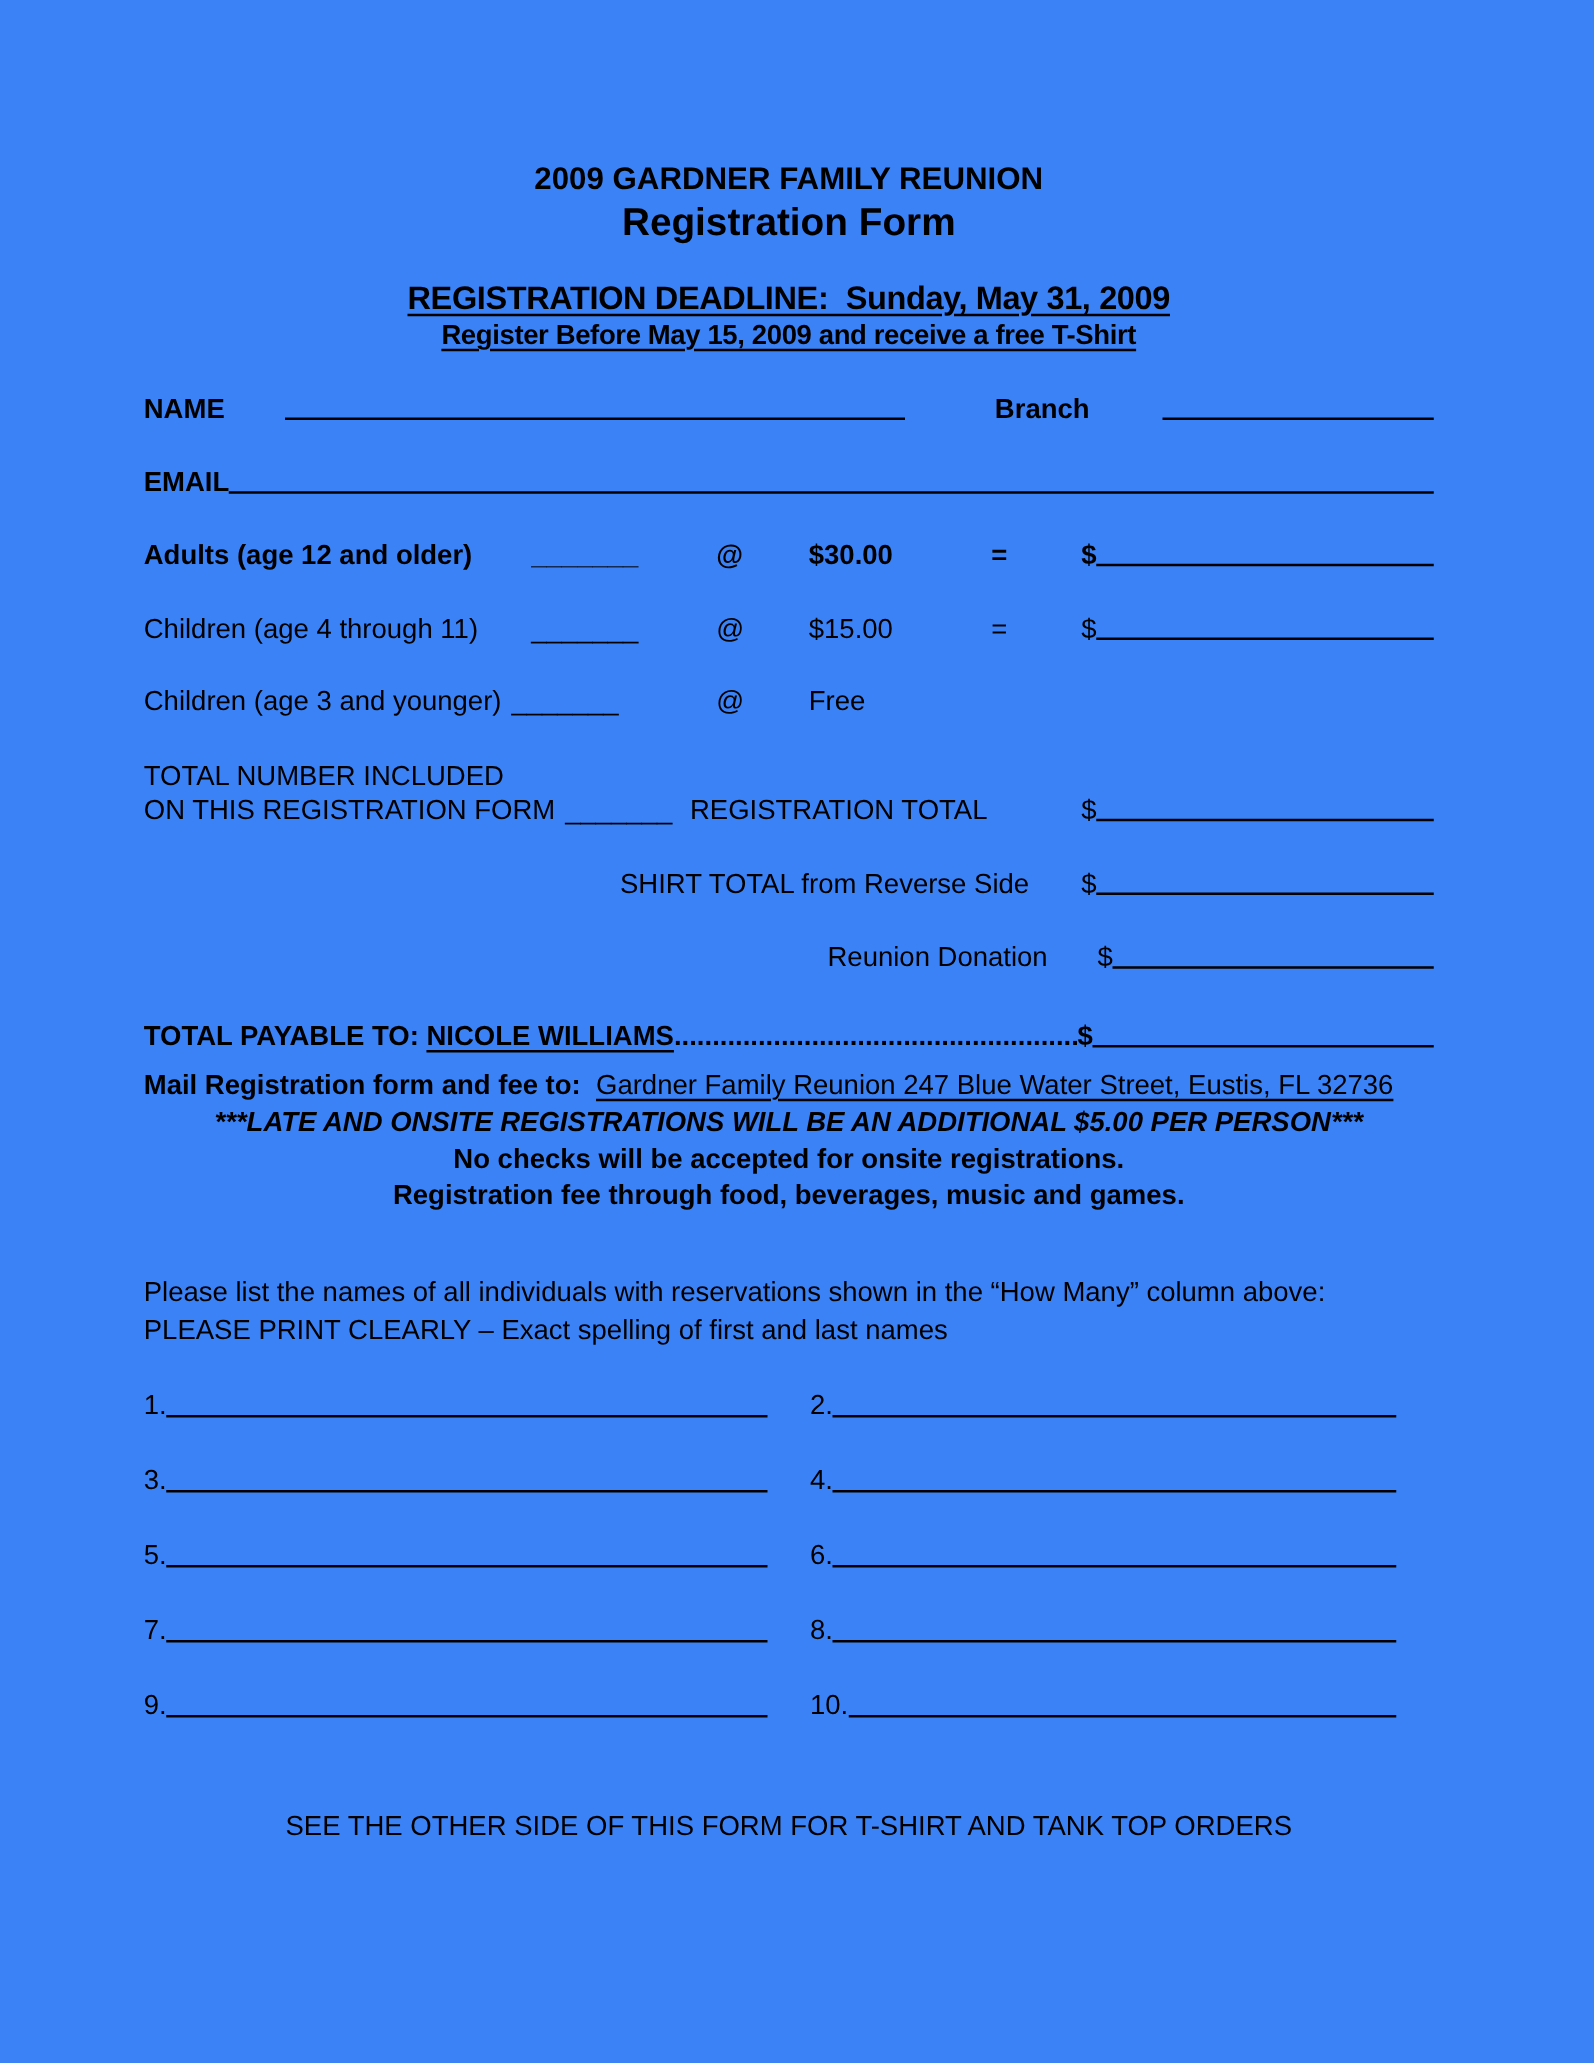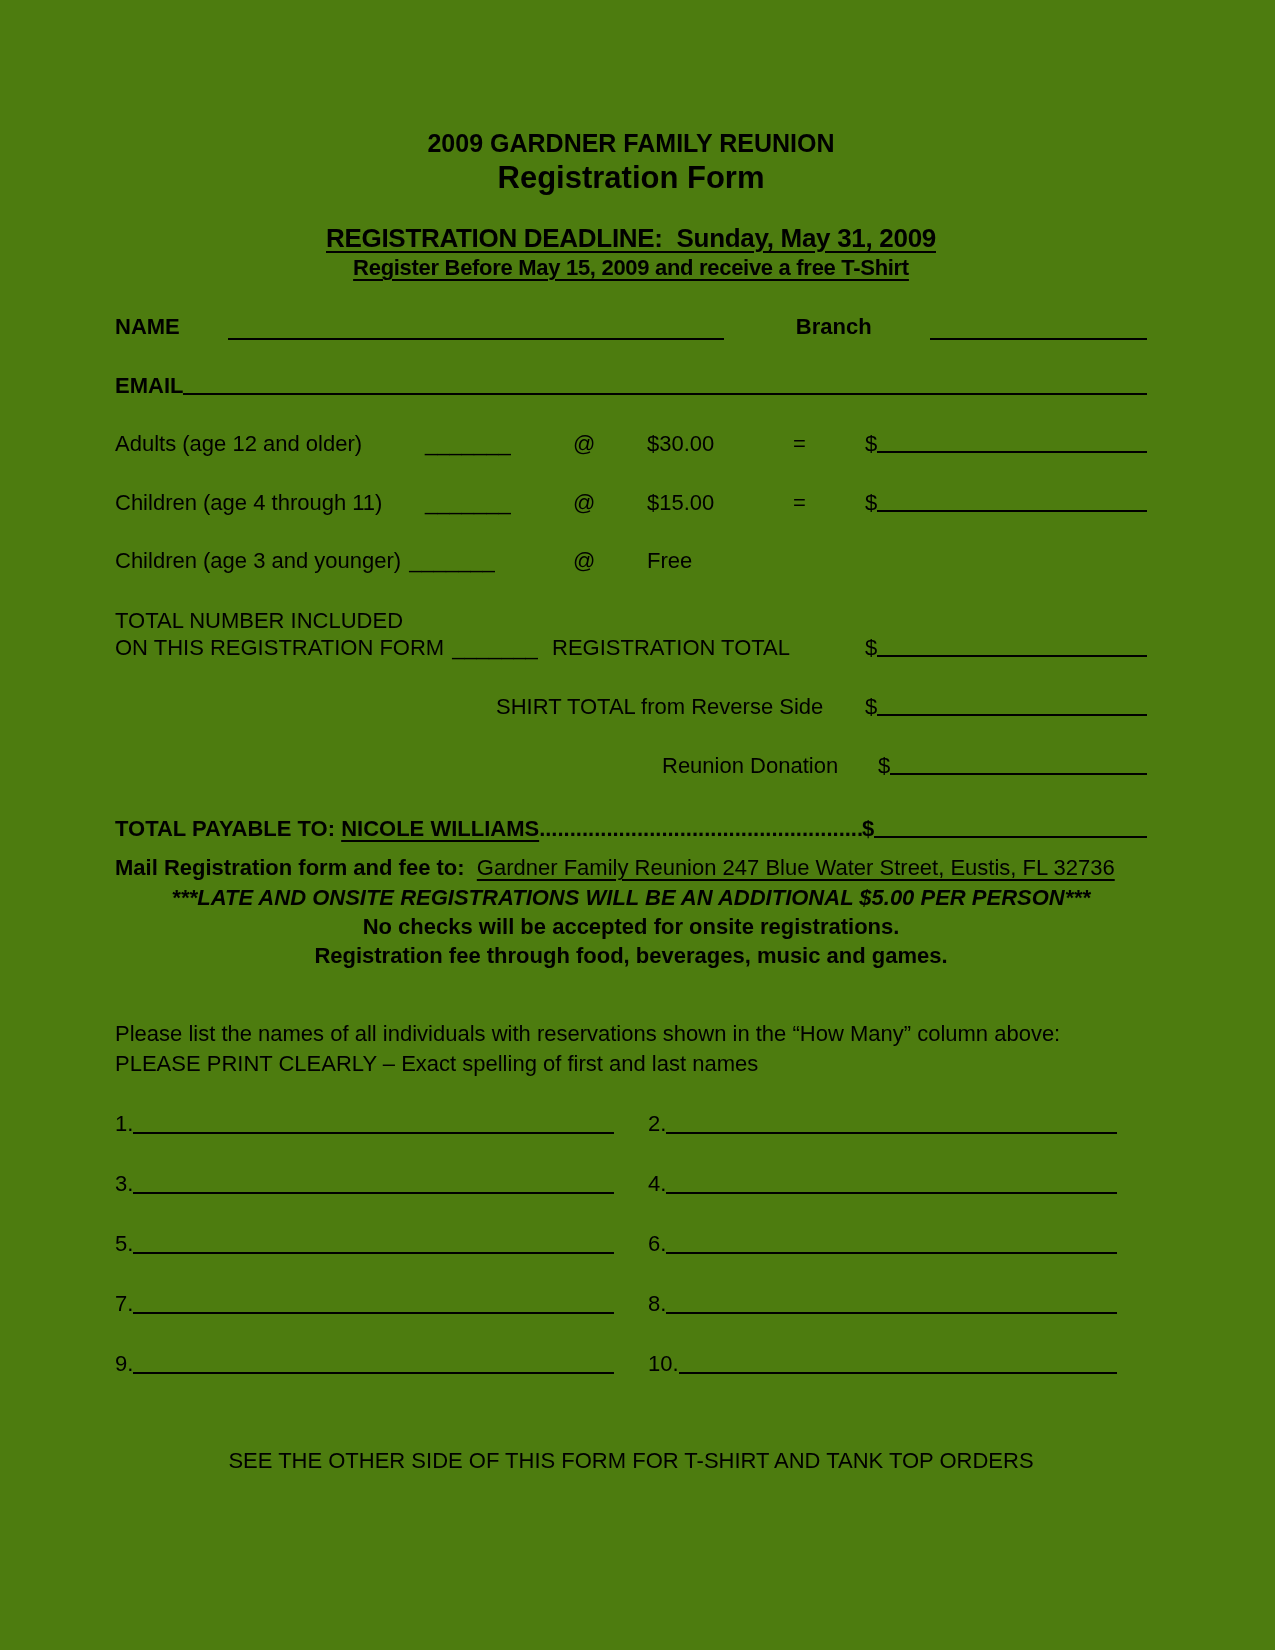--- a/index.html
+++ b/index.html
@@ -1,36 +1,36 @@
 <!DOCTYPE html>
 <html><head>
 <meta charset="utf-8">
 <style>
   html,body { margin:0; padding:0; background:#ffffff; }
   .page {
     position:relative;
     width:1275px; height:1650px;
-    background:#4d7c0f; color:#000000;
+    background:#3b82f6; color:#000000;
     font-family:"Liberation Sans","DejaVu Sans",sans-serif;
     font-size:22px; line-height:27px;
     box-sizing:border-box;
     padding:127px 128px 0 115px;
     overflow:hidden;
   }
   .center { text-align:center; white-space:pre; }
   .uline { text-decoration:underline; text-decoration-thickness:2px; text-underline-offset:4px; }
 
   .title   { font-size:25px; line-height:33px; font-weight:bold; }
   .subtitle{ font-size:31px; line-height:33px; font-weight:bold; margin-top:1px; }
   .deadline1 { font-size:26px; line-height:30px; font-weight:bold; margin-top:29px; letter-spacing:-0.3px; }
   .deadline2 { font-size:22px; line-height:30px; font-weight:bold; margin-top:0; letter-spacing:-0.3px; }
 
   .fill { border-bottom:2px solid #000; }
 
-  .name-row { display:flex; height:27px; margin-top:30px; font-weight:bold; align-items:flex-end;gap:48px; }
+  .name-row { display:flex; height:27px; margin-top:30px; font-weight:bold; align-items:flex-start;gap:48px; }
   .name-row .fill, .email-row .fill { height:21px; }
   .fill-name   { flex:598 1 0; }
   .fill-branch { flex:262 1 0; }
   .branch-label { margin-left:24px; margin-right:10px; }
   .email-row { display:flex; height:27px; margin-top:32px; font-weight:bold; align-items:flex-start; }
   .fill-email { flex:1; height:21px; }
 
   .howmany-box {
     position:relative; height:37px; box-sizing:border-box;
     border:2px solid #000; margin-left:-7px; margin-right:-20px;
@@ -47,21 +47,21 @@
   .pos-price { left:532px; }
   .pos-eq    { left:678px; }
   .money-line { position:absolute; top:0; left:750px; right:0; display:flex; }
   .money-line .fill { flex:1; height:21px; }
   .money-line-donation { left:763px; }
   .blank-inline { margin-left:8px; }
   .pos-regtotal { left:437px; }
   .pos-shirt    { left:381px; }
   .pos-donation { left:547px; }
 
-  .mt-adults   { margin-top:31px; }
+  .mt-adults   { margin-top:31px;font-weight:bold; }
   .mt-child1   { margin-top:32px; }
   .mt-child2   { margin-top:31px; }
   .mt-totnum   { margin-top:33px; }
   .mt-shirt    { margin-top:32px; }
   .mt-donation { margin-top:32px; }
 
   .payable-row { display:flex; margin-top:36px; height:27px; font-weight:bold; }
   .payable-row .dots { flex:1; overflow:hidden; white-space:nowrap; }
   .pay-line { display:flex; width:285px; }
   .pay-line .fill { flex:1; height:21px; }

